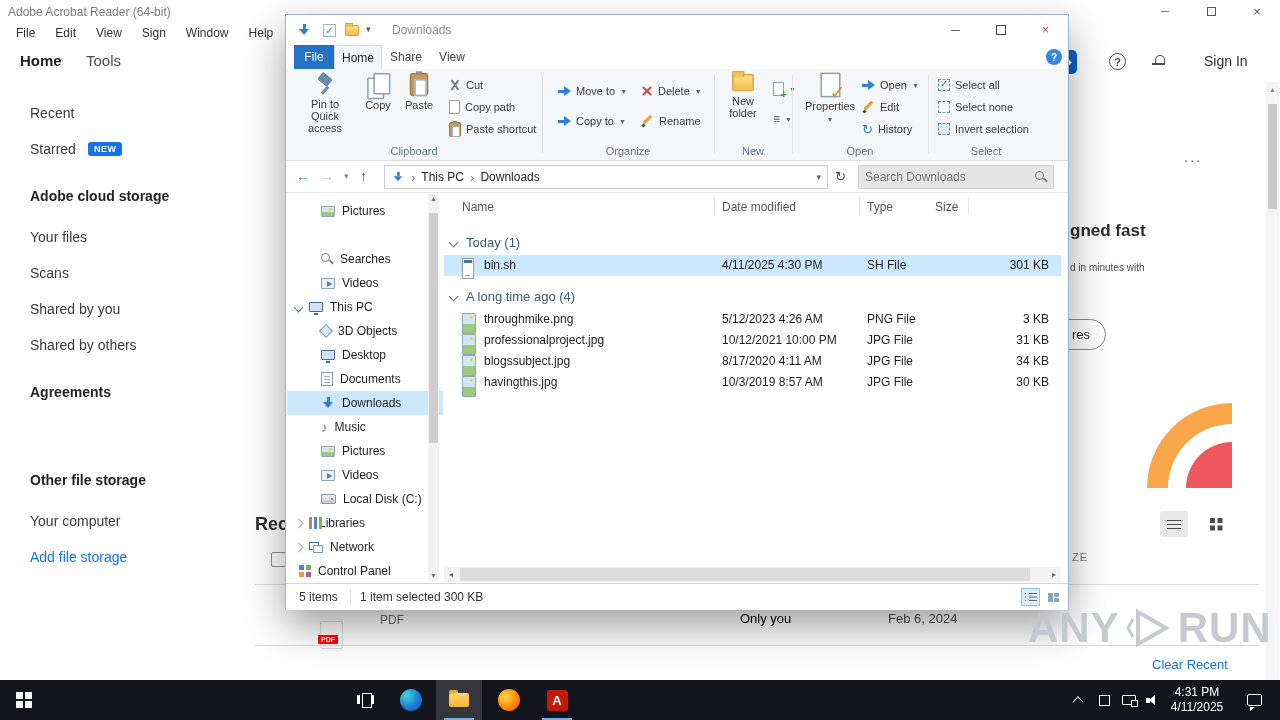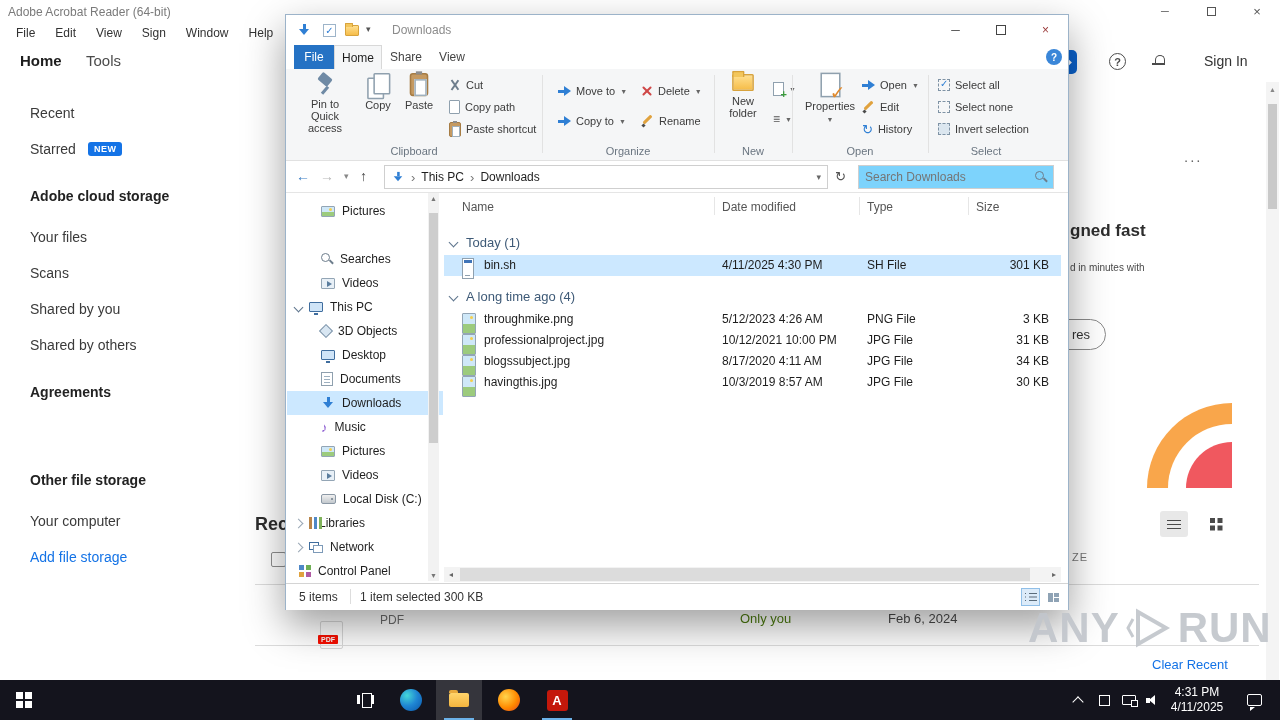--- a/index.html
+++ b/index.html
@@ -228,21 +228,21 @@
     <div class="r" style="left:1202px;top:511px;width:28px;height:26px;display:flex;align-items:center;justify-content:center">
         <span class="i-grid"></span>
       </div>
     <span class="r" style="left:1072px;top:551px;font-size:11px;color:#757575;letter-spacing:1px">ZE</span>
     <div class="r" style="left:255px;top:584px;width:1004px;height:1px;background:#dcdcdc"></div>
 
     <div class="r pdf-ico" style="left:320px;top:608px">
         <b>PDF</b>
       </div>
     <span class="r" style="left:380px;top:613px;font-size:12px;color:#6e6e6e">PDF</span>
-    <span class="r" style="left:740px;top:611px;font-size:13px;color:#4d7c0f">Only you</span>
+    <span class="r" style="left:740px;top:611px;font-size:13px;color:#000000">Only you</span>
     <span class="r" style="left:888px;top:611px;font-size:13px;color:#4a4a4a">Feb 6, 2024</span>
     <div class="r" style="left:255px;top:645px;width:1004px;height:1px;background:#dcdcdc"></div>
     <span class="r" style="left:1152px;top:657px;font-size:13px;color:#1473e6">Clear Recent</span>
 
     <div class="r" style="left:1266px;top:82px;width:13px;height:598px;background:#f4f4f4">
       <span class="r" style="left:3px;top:4px;font-size:7px;color:#888">▲</span>
       <div class="r" style="left:2px;top:22px;width:9px;height:105px;background:#c9c9c9"></div>
     </div>
   </div>
 
@@ -380,21 +380,21 @@
       <span class="r" style="left:74px;top:7px;font-size:14px;color:#444">↑</span>
       <div class="r" style="left:98px;top:4px;width:444px;height:24px;border:1px solid #cfcfcf;background:#fff;display:flex;align-items:center;gap:6px;padding:0 6px">
         <span class="ric i-dl" style="transform:scale(.85)"></span>
         <span style="color:#777;font-size:13px">›</span>
         <span>This PC</span>
         <span style="color:#777;font-size:13px">›</span>
         <span>Downloads</span>
         <span style="margin-left:auto;color:#666;font-size:9px">▾</span>
       </div>
       <span class="r" style="left:549px;top:8px;font-size:13px;color:#555">↻</span>
-      <div class="r" style="left:572px;top:4px;width:196px;height:24px;border:1px solid #cfcfcf;background:#7dd3fc;display:flex;align-items:center">
+      <div class="r" style="left:572px;top:4px;width:196px;height:24px;border:1px solid #cfcfcf;background:#e5e5e5;display:flex;align-items:center">
         <input style="flex: 1 1 0%; border: none; outline: none; font-size: 12px; color: rgb(68, 68, 68); padding: 0px 6px; font-family: inherit; background: transparent;" placeholder="Search Downloads">
         <span class="ric i-mag" style="margin-right:6px"></span>
       </div>
     </div>
 
     
     <div class="r" style="left:0;top:178px;width:158px;bottom:28px;background:#fff">
       <div class="nv" style="top:6px;padding-left:34px">
           <span class="ric i-pic"></span>
           <span>Pictures</span>
@@ -463,21 +463,21 @@
     <div class="r" style="left:142px;top:178px;width:11px;height:388px;background:#f2f2f2">
       <span class="r" style="left:2px;top:2px;font-size:7px;color:#777">▲</span>
       <div class="r" style="left:1px;top:20px;width:9px;height:230px;background:#cdcdcd"></div>
       <span class="r" style="left:2px;bottom:2px;font-size:7px;color:#777">▼</span>
     </div>
 
     
     <div class="colh" style="left:176px">Name</div>
     <div class="colh" style="left:436px">Date modified</div>
     <div class="colh" style="left:581px">Type</div>
-    <div class="colh" style="left:690px;width:73px">Size</div>
+    <div class="colh" style="left:649px;width:73px">Size</div>
     <div class="r" style="left:428px;top:182px;width:1px;height:18px;background:#e6e6e6"></div>
     <div class="r" style="left:573px;top:182px;width:1px;height:18px;background:#e6e6e6"></div>
     <div class="r" style="left:682px;top:182px;width:1px;height:18px;background:#e6e6e6"></div>
 
     
     <div class="grp" style="top:216px">
         <span class="ric chevD" style="margin-left:6px"></span>
         <span>Today (1)</span>
       </div>
 

